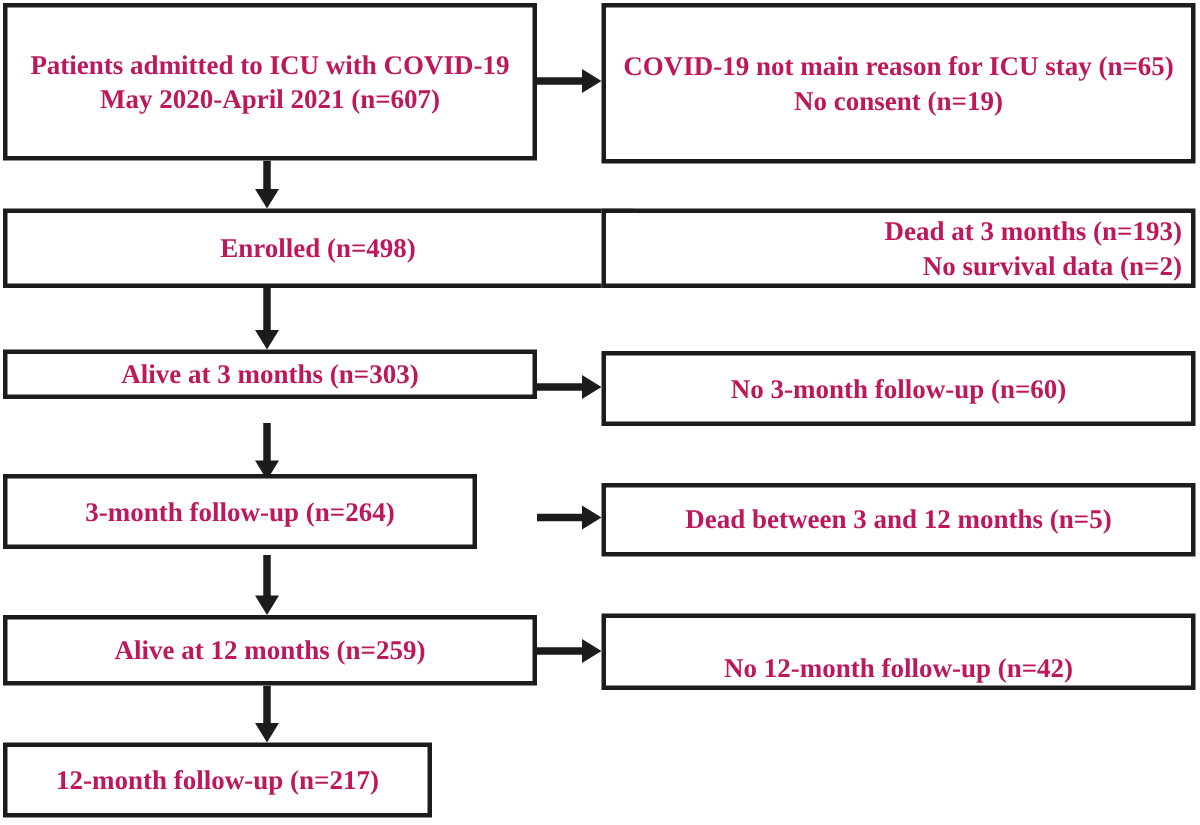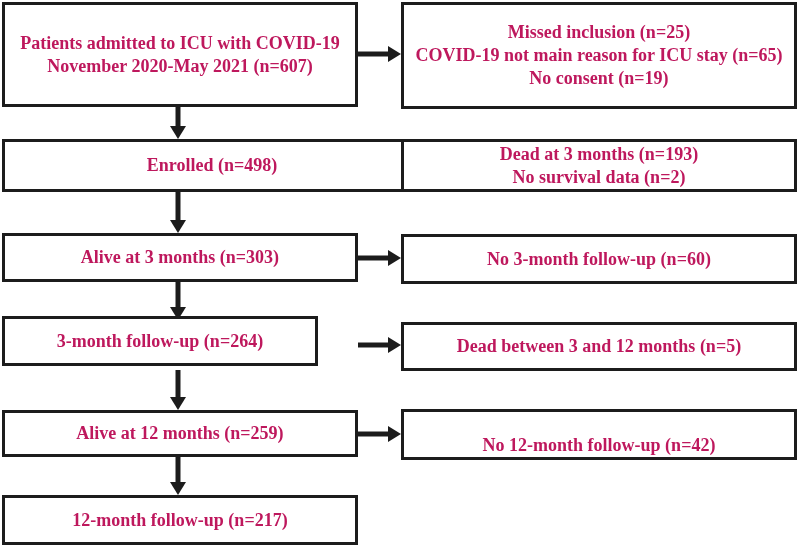--- a/index.html
+++ b/index.html
@@ -30,28 +30,28 @@
     font-size: 18px;
     line-height: 23px;
     padding: 0 6px;
     z-index: 2;
   }
   .box .line { white-space: nowrap; }
 
   
   .b-main0 { left: 2px;   top: 2px;   width: 356px; height: 105px; }
   .b-main1 { left: 2px;   top: 139px; width: 420px; height: 53px; }
-  .b-main2 { left: 2px;   top: 233px; width: 356px; height: 49px; }
+  .b-main2 { left: 2px;   top: 233px; width: 356px; height: 33px; }
   .b-main3 { left: 2px;   top: 316px; width: 316px; height: 50px; }
   .b-main4 { left: 2px;   top: 410px; width: 356px; height: 47px; }
-  .b-main5 { left: 2px;   top: 495px; width: 356px; height: 50px; }
+  .b-main5 { left: 2px;   top: 495px; width: 286px; height: 50px; }
 
   
   .b-side0 { left: 401px; top: 2px;   width: 396px; height: 107px; }
-  .b-side1 { left: 401px; top: 139px; width: 396px; height: 53px; }
+  .b-side1 { left: 401px; top: 139px; width: 396px; height: 53px; align-items: flex-end; }
   .b-side2 { left: 401px; top: 234px; width: 396px; height: 50px; }
   .b-side3 { left: 401px; top: 322px; width: 396px; height: 49px; }
   .b-side4 { left: 401px; top: 409px; width: 396px; height: 51px; justify-content: flex-end; }
 
   .arrows {
     position: absolute;
     left: 0;
     top: 0;
     width: 800px;
     height: 550px;
@@ -106,24 +106,23 @@
       <polygon points="388,337 388,353 401,345"></polygon>
     </g>
     <g>
       <line x1="358" y1="434" x2="389" y2="434"></line>
       <polygon points="388,426 388,442 401,434"></polygon>
     </g>
   </svg>
 
   <div class="box b-main0">
     <div class="line">Patients admitted to ICU with COVID-19</div>
-    <div class="line">November 2020-May 2021 (n=607)</div>
+    <div class="line">May 2020-April 2021 (n=607)</div>
   </div>
   <div class="box b-side0">
-    <div class="line">Missed inclusion (n=25)</div>
     <div class="line">COVID-19 not main reason for ICU stay (n=65)</div>
     <div class="line">No consent (n=19)</div>
   </div>
 
   <div class="box b-main1">
     <div class="line">Enrolled (n=498)</div>
   </div>
   <div class="box b-side1">
     <div class="line">Dead at 3 months (n=193)</div>
     <div class="line">No survival data (n=2)</div>

